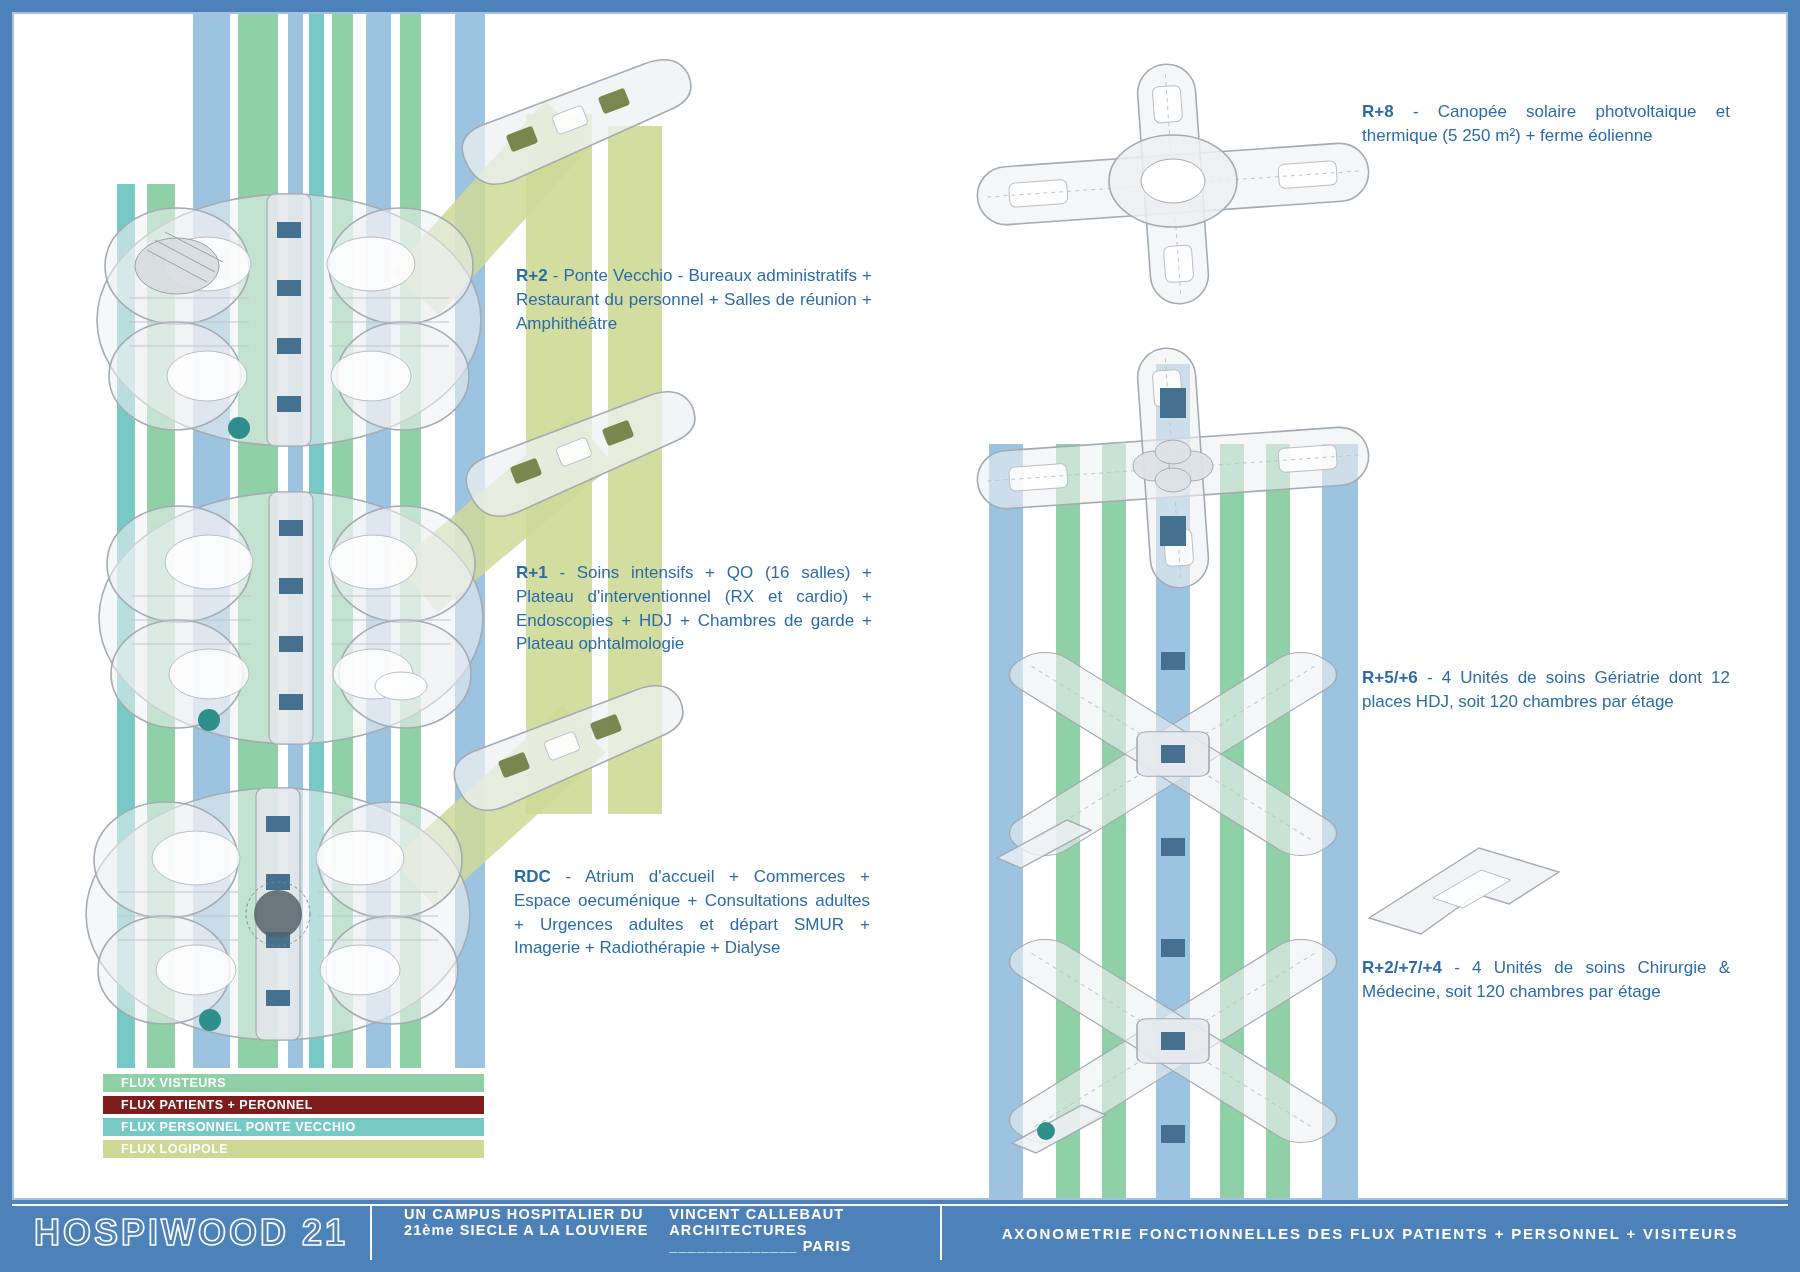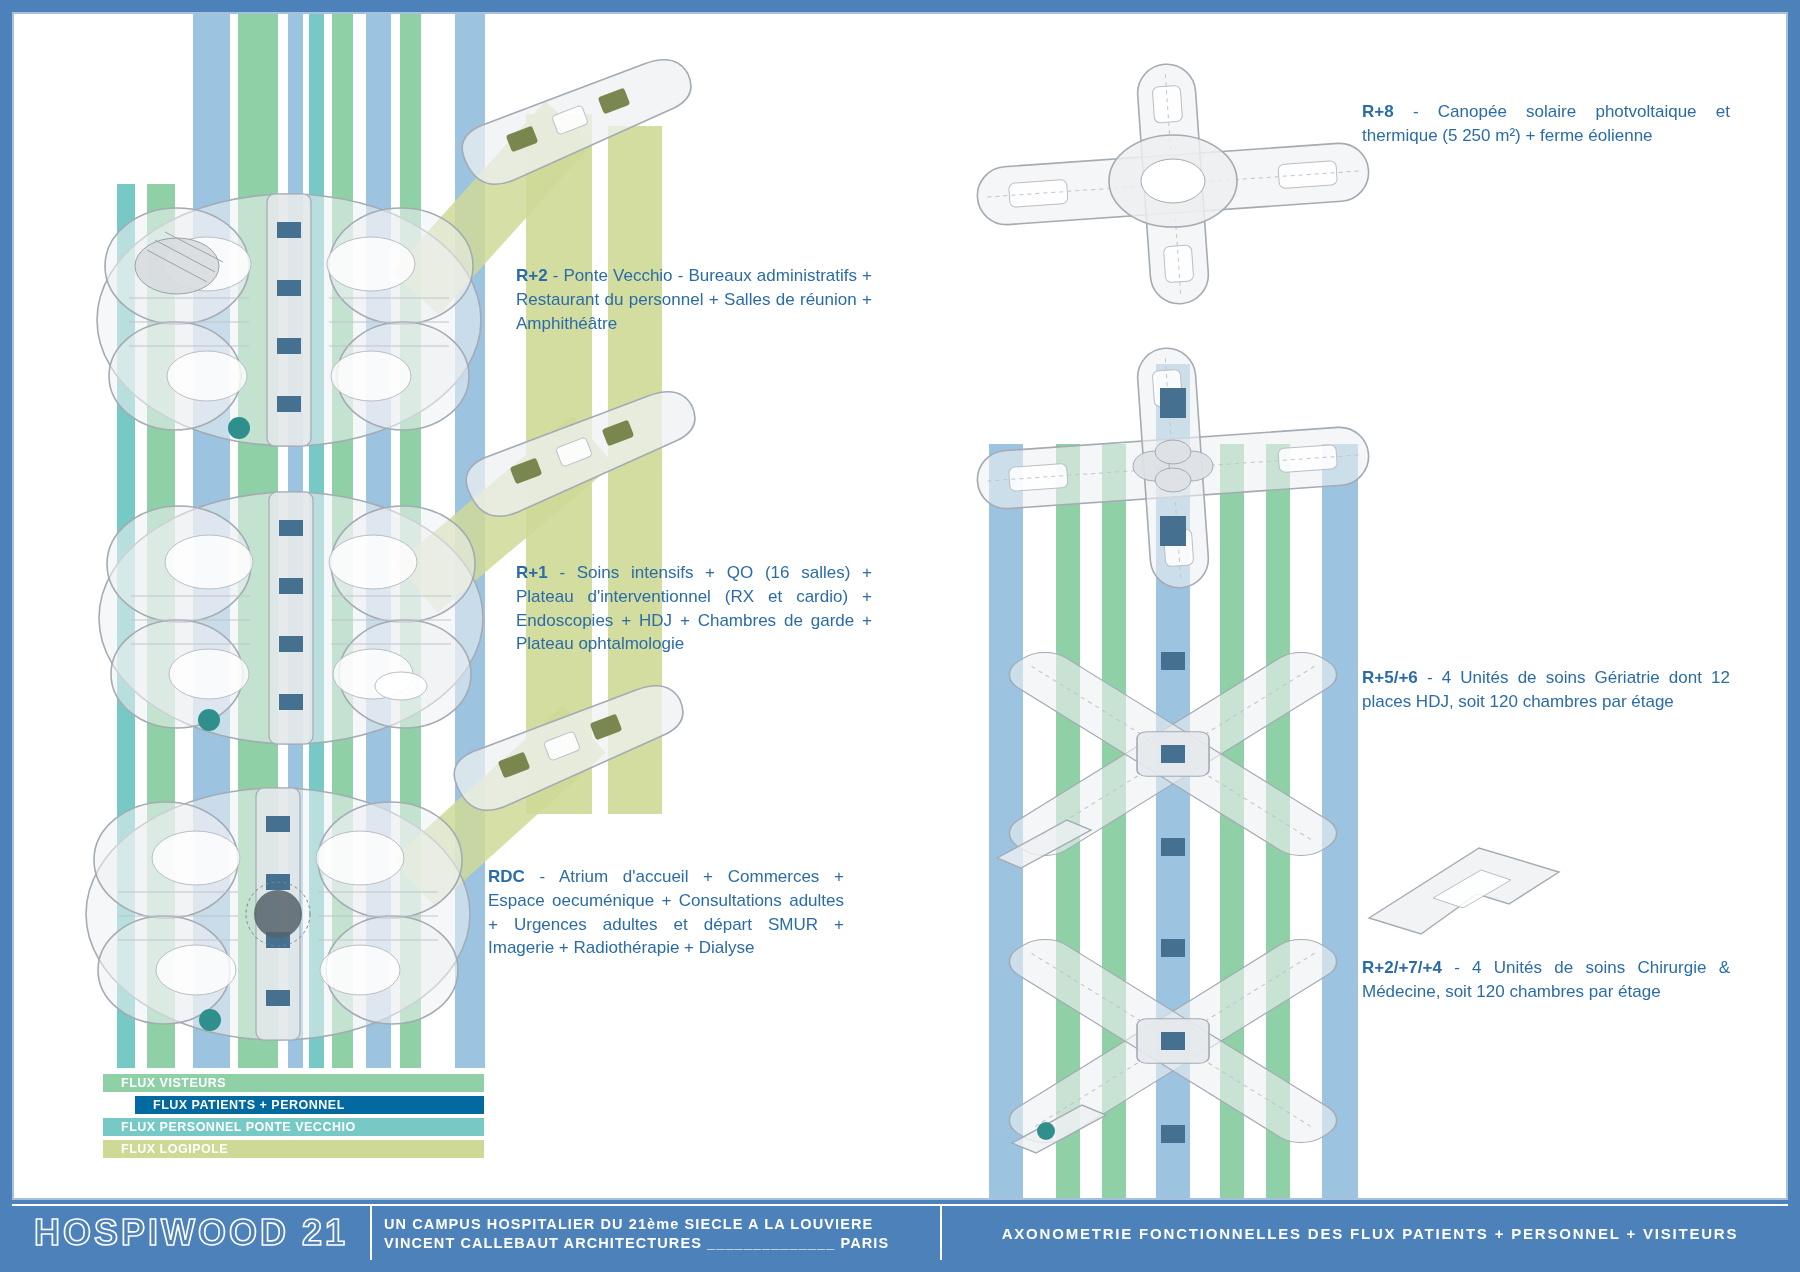--- a/index.html
+++ b/index.html
@@ -24,21 +24,21 @@
 
   .footer { height:56px; background:#4d81ba; border-top:2px solid #fff;
             display:flex; align-items:stretch; color:#fff; }
   .f-logo { width:360px; border-right:2px solid #fff; display:flex;
             align-items:center; justify-content:center; }
   .f-logo span { font-size:36px; font-weight:bold; letter-spacing:3px; color:#fff; }
   @supports (-webkit-text-stroke: 1px white) {
     .f-logo span { color:transparent; -webkit-text-stroke:1.6px #fff; }
   }
   .f-mid { width:570px; border-right:2px solid #fff; display:flex;
-           flex-direction:column; justify-content:center; gap:3px; padding-left:12px; }
+           flex-direction:row; justify-content:center; gap:3px; padding-left:32px; }
   .f-mid div { font-size:14.5px; font-weight:bold; letter-spacing:1.1px; }
   .f-right { flex:1; display:flex; align-items:center; justify-content:center;margin-left:10px; }
   .f-right span { font-size:15px; font-weight:bold; letter-spacing:1.8px; }
 </style>
 </head>
 <body>
 
 <div class="board">
   <div class="canvas">
 
@@ -218,32 +218,32 @@
       </svg>
     <svg class="plan" style="left:990px;top:1085px" width="110" height="60" viewBox="0 0 110 60">
       <use href="#sym-plate"></use>
       <circle cx="42" cy="32" r="9" fill="#2e8f8c"></circle>
     </svg>
 
     <p class="note" style="left:502px;top:250px;width:356px"><b>R+2</b><span> - Ponte Vecchio - Bureaux administratifs + Restaurant du personnel + Salles de réunion + Amphithéâtre</span></p>
 
     <p class="note" style="left:502px;top:547px;width:356px"><b>R+1</b><span> - Soins intensifs + QO (16 salles) + Plateau d'interventionnel (RX et cardio) + Endoscopies + HDJ + Chambres de garde + Plateau ophtalmologie</span></p>
 
-    <p class="note" style="left:474px;top:851px;width:356px"><b>RDC</b><span> - Atrium d'accueil + Commerces + Espace oecuménique + Consultations adultes + Urgences adultes et départ SMUR + Imagerie + Radiothérapie + Dialyse</span></p>
+    <p class="note" style="left:500px;top:851px;width:356px"><b>RDC</b><span> - Atrium d'accueil + Commerces + Espace oecuménique + Consultations adultes + Urgences adultes et départ SMUR + Imagerie + Radiothérapie + Dialyse</span></p>
 
     <p class="note" style="left:1348px;top:86px;width:368px"><b>R+8</b><span> - Canopée solaire photvoltaique et thermique (5 250 m²) + ferme éolienne</span></p>
 
 
     <p class="note" style="left:1348px;top:652px;width:368px"><b>R+5/+6</b><span> - 4 Unités de soins Gériatrie dont 12 places HDJ, soit 120 chambres par étage</span></p>
 
     <p class="note" style="left:1348px;top:942px;width:368px"><b>R+2/+7/+4</b><span> - 4 Unités de soins Chirurgie &amp; Médecine, soit 120 chambres par étage</span></p>
 
     <div class="legend">
       <div class="legend-row" style="background-color: rgb(143, 208, 167);">FLUX VISTEURS</div>
-      <div class="legend-row" style="background-color: #0369a1; margin-left: 32px;">FLUX PATIENTS + PERONNEL</div>
+      <div class="legend-row" style="background-color: #7f1d1d;">FLUX PATIENTS + PERONNEL</div>
       <div class="legend-row" style="background-color: rgb(119, 201, 197);">FLUX PERSONNEL PONTE VECCHIO</div>
       <div class="legend-row" style="background-color: rgb(207, 217, 150);">FLUX LOGIPOLE</div>
     </div>
 
   </div>
 
   <div class="footer">
     <div class="f-logo">
       <span>HOSPIWOOD 21</span>
     </div>

